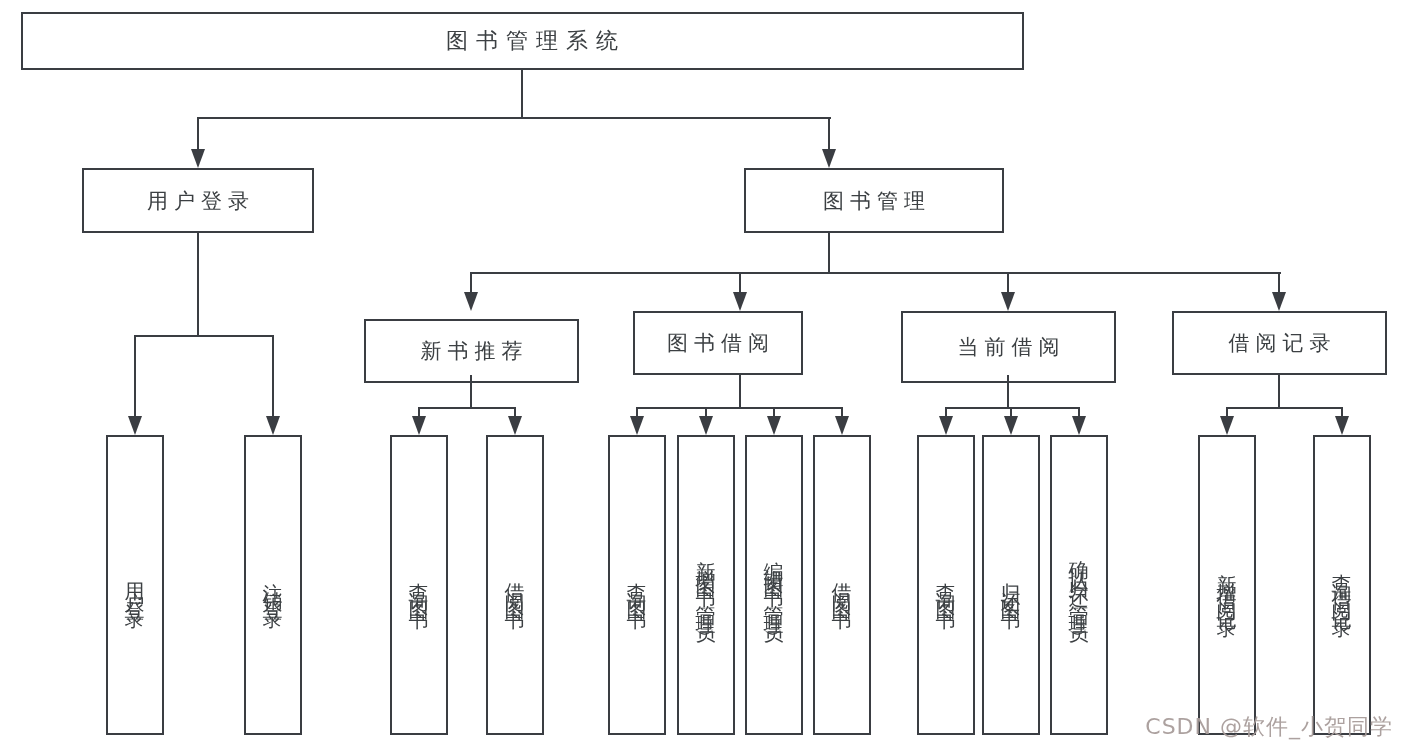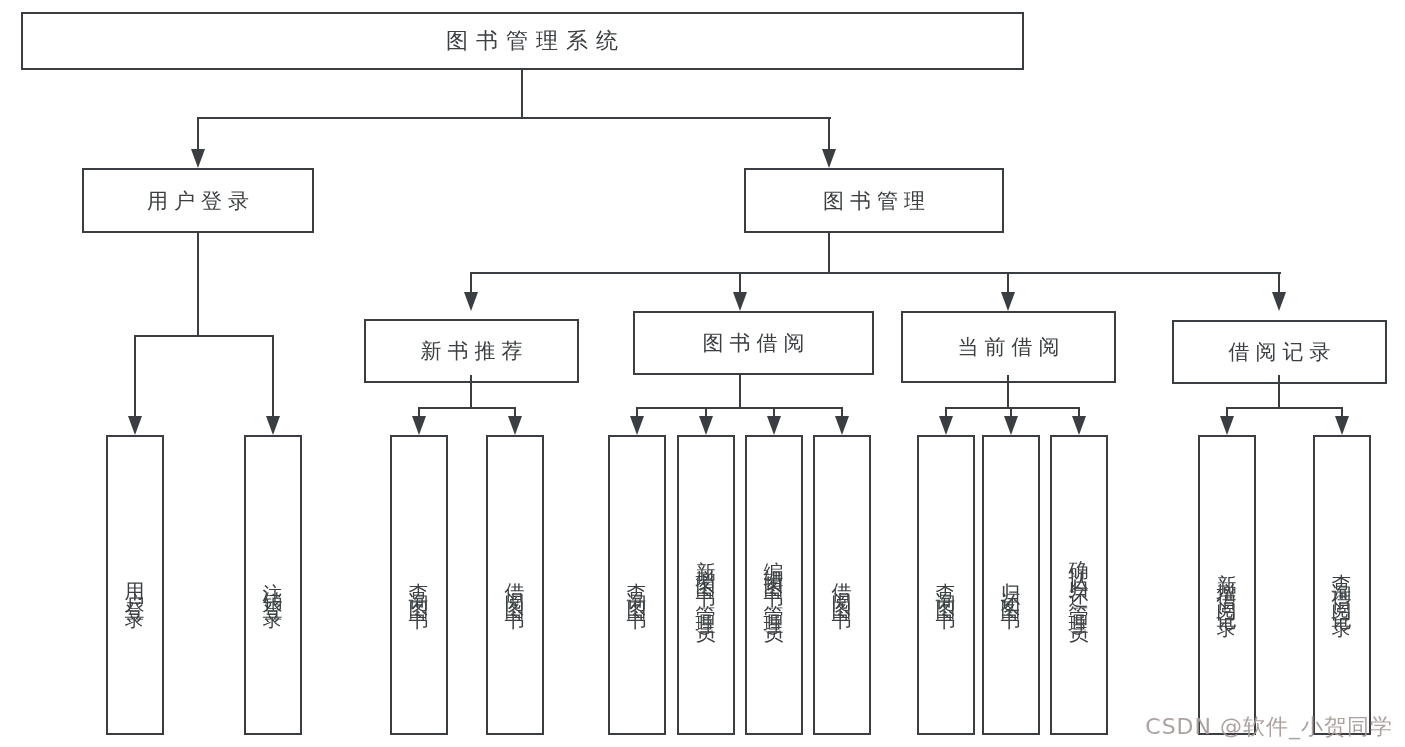--- a/index.html
+++ b/index.html
@@ -42,25 +42,25 @@
 <div class="stage">
 
   <div class="box hbox rootbox" style="left:21px;top:12px;width:1003px;height:58px;padding-left:19px;">图书管理系统</div>
 
   <div class="box hbox" style="left:82px;top:168px;width:232px;height:65px;">用户登录</div>
 
   <div class="box hbox" style="left:712px;top:168px;width:260px;height:65px;margin-left:32px;">图书管理</div>
 
   <div class="box hbox" style="left:364px;top:311px;width:215px;height:64px;margin-top:8px;">新书推荐</div>
 
-  <div class="box hbox" style="left:633px;top:311px;width:241px;height:64px;">图书借阅</div>
+  <div class="box hbox" style="left:633px;top:311px;width:170px;height:64px;">图书借阅</div>
 
   <div class="box hbox" style="left:901px;top:311px;width:215px;height:72px;">当前借阅</div>
 
-  <div class="box hbox" style="left:1172px;top:320px;width:215px;height:64px;">借阅记录</div>
+  <div class="box hbox" style="left:1172px;top:311px;width:215px;height:64px;">借阅记录</div>
 
   <div class="box vbox" style="left:106px;top:435px;width:58px;height:300px;">用户登录</div>
 
   <div class="box vbox" style="left:244px;top:435px;width:58px;height:300px;">注销登录</div>
 
   <div class="box vbox" style="left:390px;top:435px;width:58px;height:300px;">查询图书</div>
 
   <div class="box vbox" style="left:486px;top:435px;width:58px;height:300px;">借阅图书</div>
 
   <div class="box vbox" style="left:608px;top:435px;width:58px;height:300px;">查询图书</div>

